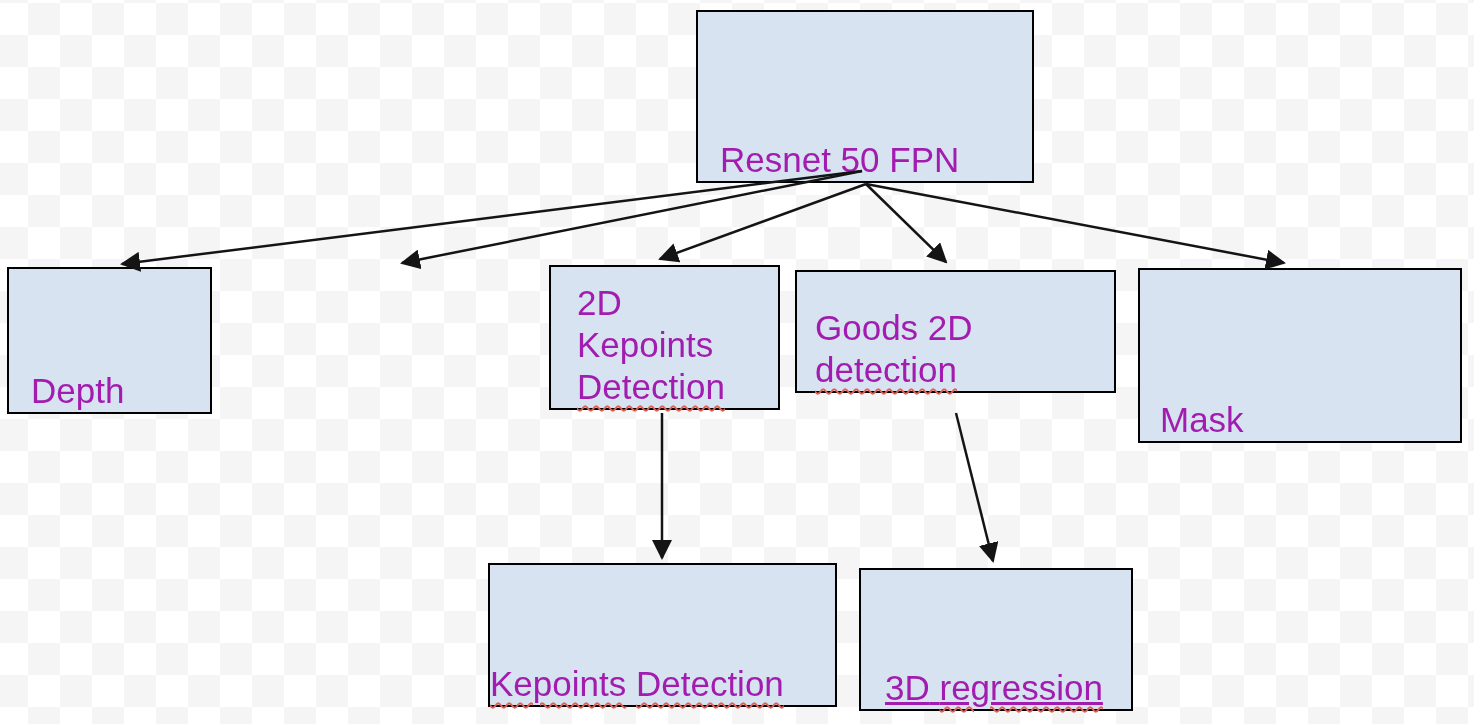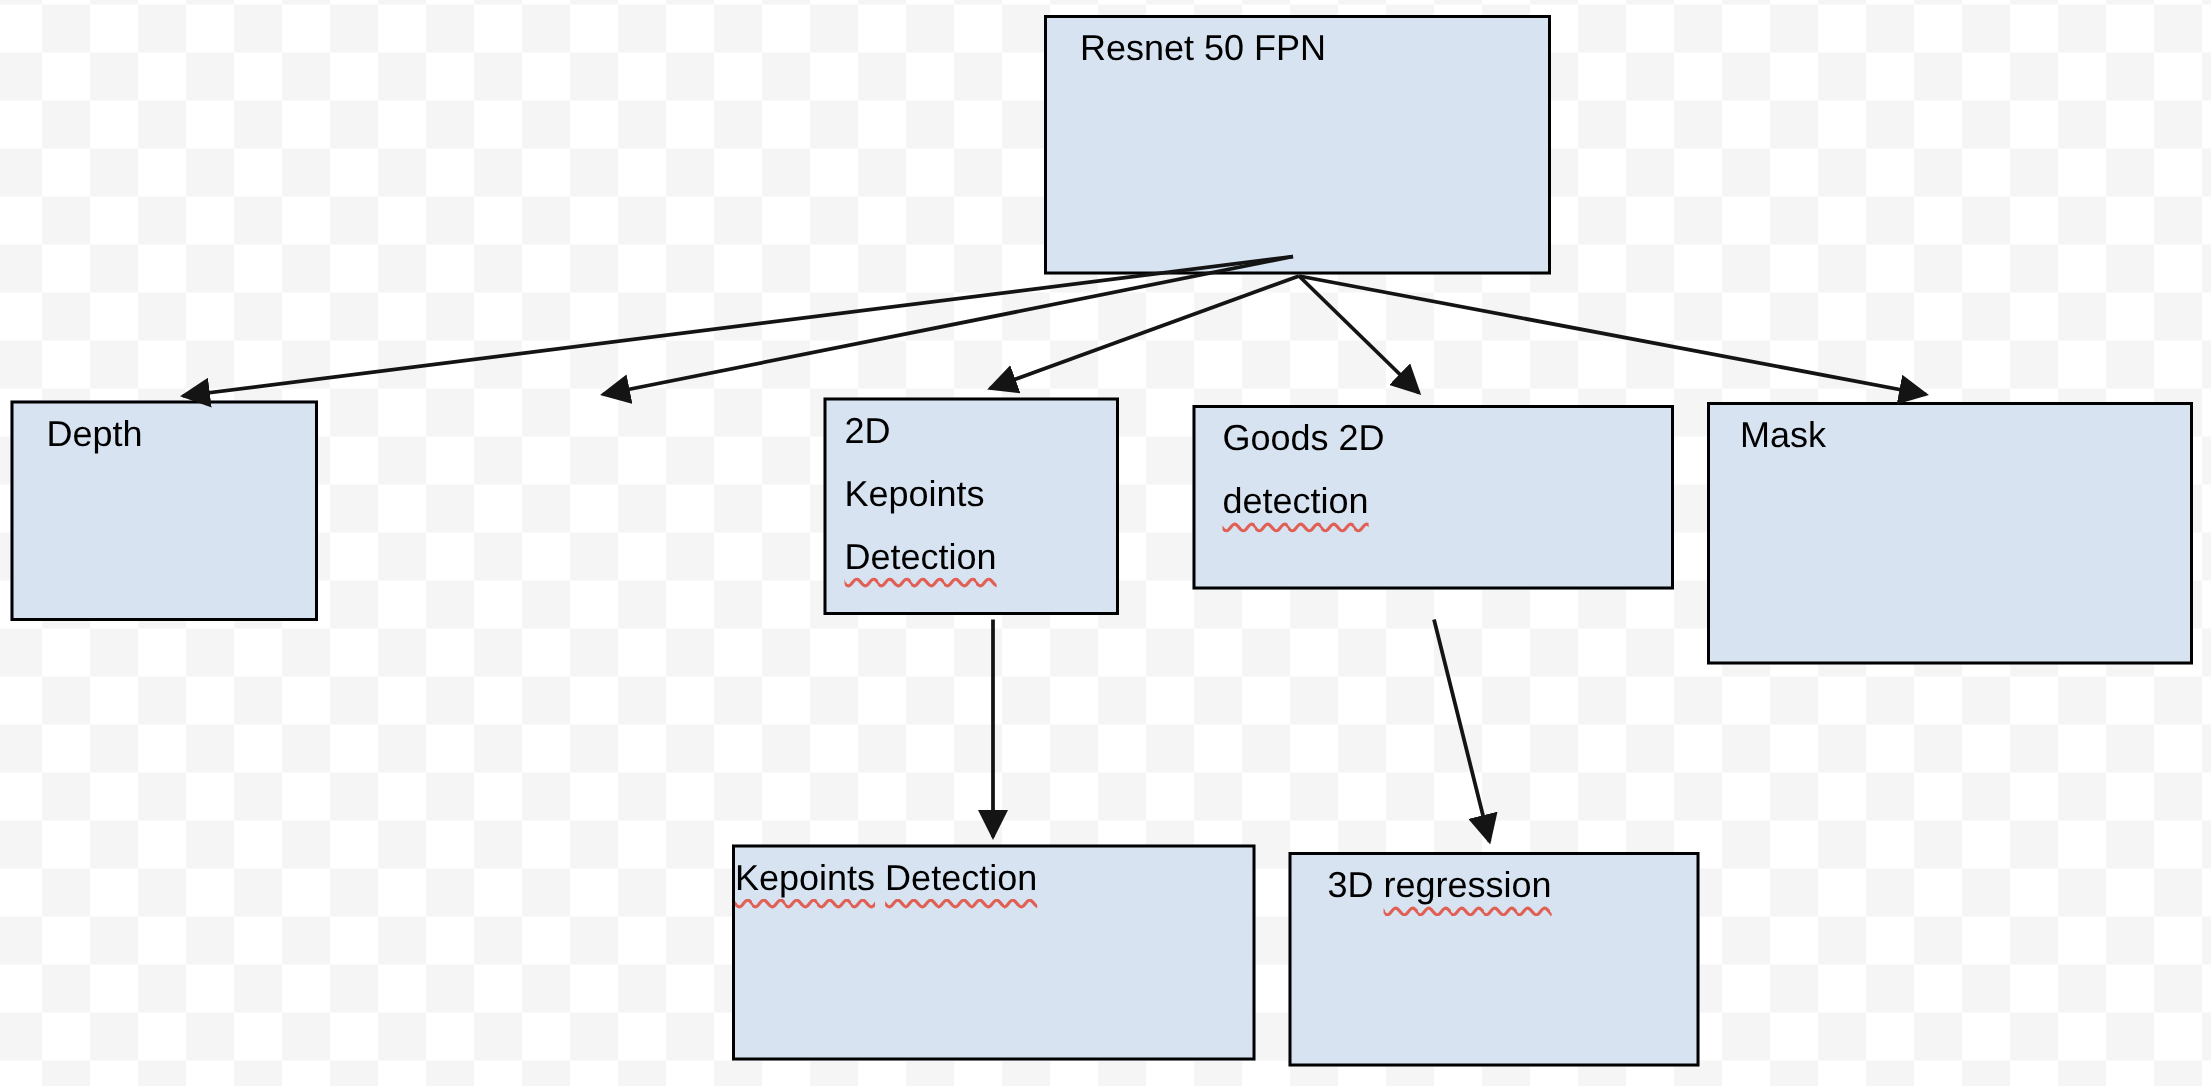--- a/index.html
+++ b/index.html
@@ -12,26 +12,26 @@
     background-color:var(--canvas-white,#fff);
     background-image:conic-gradient(var(--checker-gray,#f5f5f6) 25%, var(--canvas-white,#fff) 25% 50%, var(--checker-gray,#f5f5f6) 50% 75%, var(--canvas-white,#fff) 75%);
     background-size:64px 64px;
     background-position:-4px 3px;
   }
   .node{
     position:absolute;
     box-sizing:border-box;
     background:var(--node-fill,#d7e3f1);
     border:2px solid var(--node-border,#000);
-    color:#000000;
-    font-size:24px;
+    color:#a21caf;
+    font-size:35px;
     line-height:42px;
     display:flex;
     flex-direction:column;
-    justify-content:flex-start;
+    justify-content:flex-end;
     align-items:flex-start;
     padding-left:20px;
     padding-right:6px;
   }
   .node .line{display:block;white-space:nowrap;}
   .sq{
     text-decoration-line:underline;
     text-decoration-style:wavy;
     text-decoration-color:var(--squiggle-color,#e06055);
     text-decoration-thickness:2px;
@@ -55,40 +55,40 @@
 
   <div class="node" style="left:696px;top:10px;width:338px;height:173px;padding-left:22px;">
     <span class="line">Resnet 50 FPN</span>
   </div>
 
   <div class="node" style="left:7px;top:267px;width:205px;height:147px;padding-left:22px;">
     <span class="line">Depth</span>
   </div>
 
 
-  <div class="node" style="left:549px;top:265px;width:197px;height:145px;padding-left:12px;">
+  <div class="node" style="left:549px;top:265px;width:231px;height:145px;padding-left:26px;">
     <span class="line">2D</span>
     <span class="line">Kepoints</span>
     <span class="line sq">Detection</span>
   </div>
 
   <div class="node" style="left:795px;top:270px;width:321px;height:123px;padding-left:18px;">
     <span class="line">Goods 2D</span>
     <span class="line sq">detection</span>
   </div>
 
   <div class="node" style="left:1138px;top:268px;width:324px;height:175px;padding-left:20px;">
     <span class="line">Mask</span>
   </div>
 
   <div class="node" style="left:488px;top:563px;width:349px;height:144px;padding-left:0;">
     <span class="line"><span class="sq">Kepoints</span> <span class="sq">Detection</span></span>
   </div>
 
-  <div class="node" style="left:859px;top:568px;width:274px;height:143px;padding-left:24px;">
+  <div class="node" style="left:859px;top:568px;width:274px;height:143px;padding-left:24px;text-decoration:underline;">
     <span class="line"><span>3D</span> <span class="sq">regression</span></span>
   </div>
 
   <svg class="edges" viewBox="0 0 1474 724">
     <defs>
       <marker id="arrow" viewBox="0 0 10 10" refX="9" refY="5" markerWidth="8" markerHeight="8" orient="auto-start-reverse">
         <path class="arrowhead" d="M0,0 L10,5 L0,10 z"></path>
       </marker>
     </defs>
     <line class="edge" x1="862" y1="171" x2="122" y2="264" marker-end="url(#arrow)"></line>

